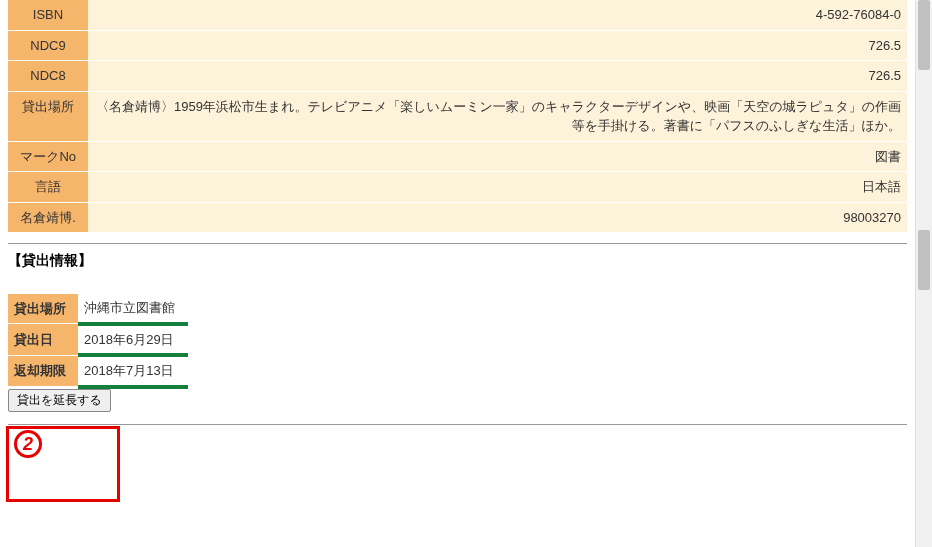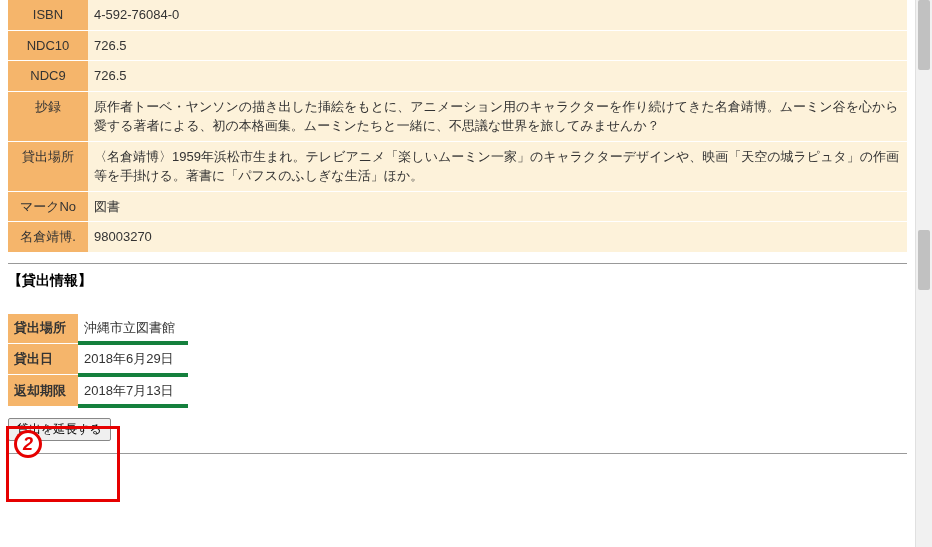--- a/index.html
+++ b/index.html
@@ -45,20 +45,21 @@
     border-radius: 2px;
   }
   table.detail {
     width: 100%;
     border-collapse: collapse;
   }
   table.detail td {
     padding: 5px 6px;
     vertical-align: top;
     line-height: 1.5;
+    text-align: right;
   }
   table.detail td.label {
     width: 80px;
     background: #f5b56b;
     color: #333;
     text-align: center;
     font-weight: normal;
     border-bottom: 1px solid #fff;
   }
   table.detail td.value {
@@ -117,59 +118,58 @@
     z-index: 5;
   }
   .extend-btn {
     font-family: inherit;
     font-size: 12px;
     padding: 2px 8px;
     background: #efefef;
     border: 1px solid #888;
     border-radius: 2px;
     cursor: pointer;
-    margin-top: 10px;
   }
   .hr2 {
     border: none;
     border-top: 1px solid #999;
     margin: 12px 0 6px 0;
   }
 </style>
 </head>
 <body>
 
 <div class="viewport">
   <div class="content">
 
     <table class="detail">
       <tbody>
         <tr>
           <td class="label">ISBN</td>
           <td class="value">4-592-76084-0</td>
         </tr>
         <tr>
-          <td class="label">NDC10</td>
-          <td class="value">726.5</td>
-        </tr>
-        <tr>
           <td class="label">NDC9</td>
           <td class="value">726.5</td>
         </tr>
         <tr>
-          <td class="label">抄録</td>
-          <td class="value">原作者トーベ・ヤンソンの描き出した挿絵をもとに、アニメーション用のキャラクターを作り続けてきた名倉靖博。ムーミン谷を心から愛する著者による、初の本格画集。ムーミンたちと一緒に、不思議な世界を旅してみませんか？</td>
+          <td class="label">NDC8</td>
+          <td class="value">726.5</td>
         </tr>
         <tr>
           <td class="label">貸出場所</td>
           <td class="value">〈名倉靖博〉1959年浜松市生まれ。テレビアニメ「楽しいムーミン一家」のキャラクターデザインや、映画「天空の城ラピュタ」の作画等を手掛ける。著書に「パフスのふしぎな生活」ほか。</td>
         </tr>
         <tr>
           <td class="label">マークNo</td>
           <td class="value">図書</td>
+        </tr>
+        <tr>
+          <td class="label">言語</td>
+          <td class="value">日本語</td>
         </tr>
         <tr>
           <td class="label">名倉靖博.</td>
           <td class="value">98003270</td>
         </tr>
       </tbody>
     </table>
 
     <hr class="hr">
 

